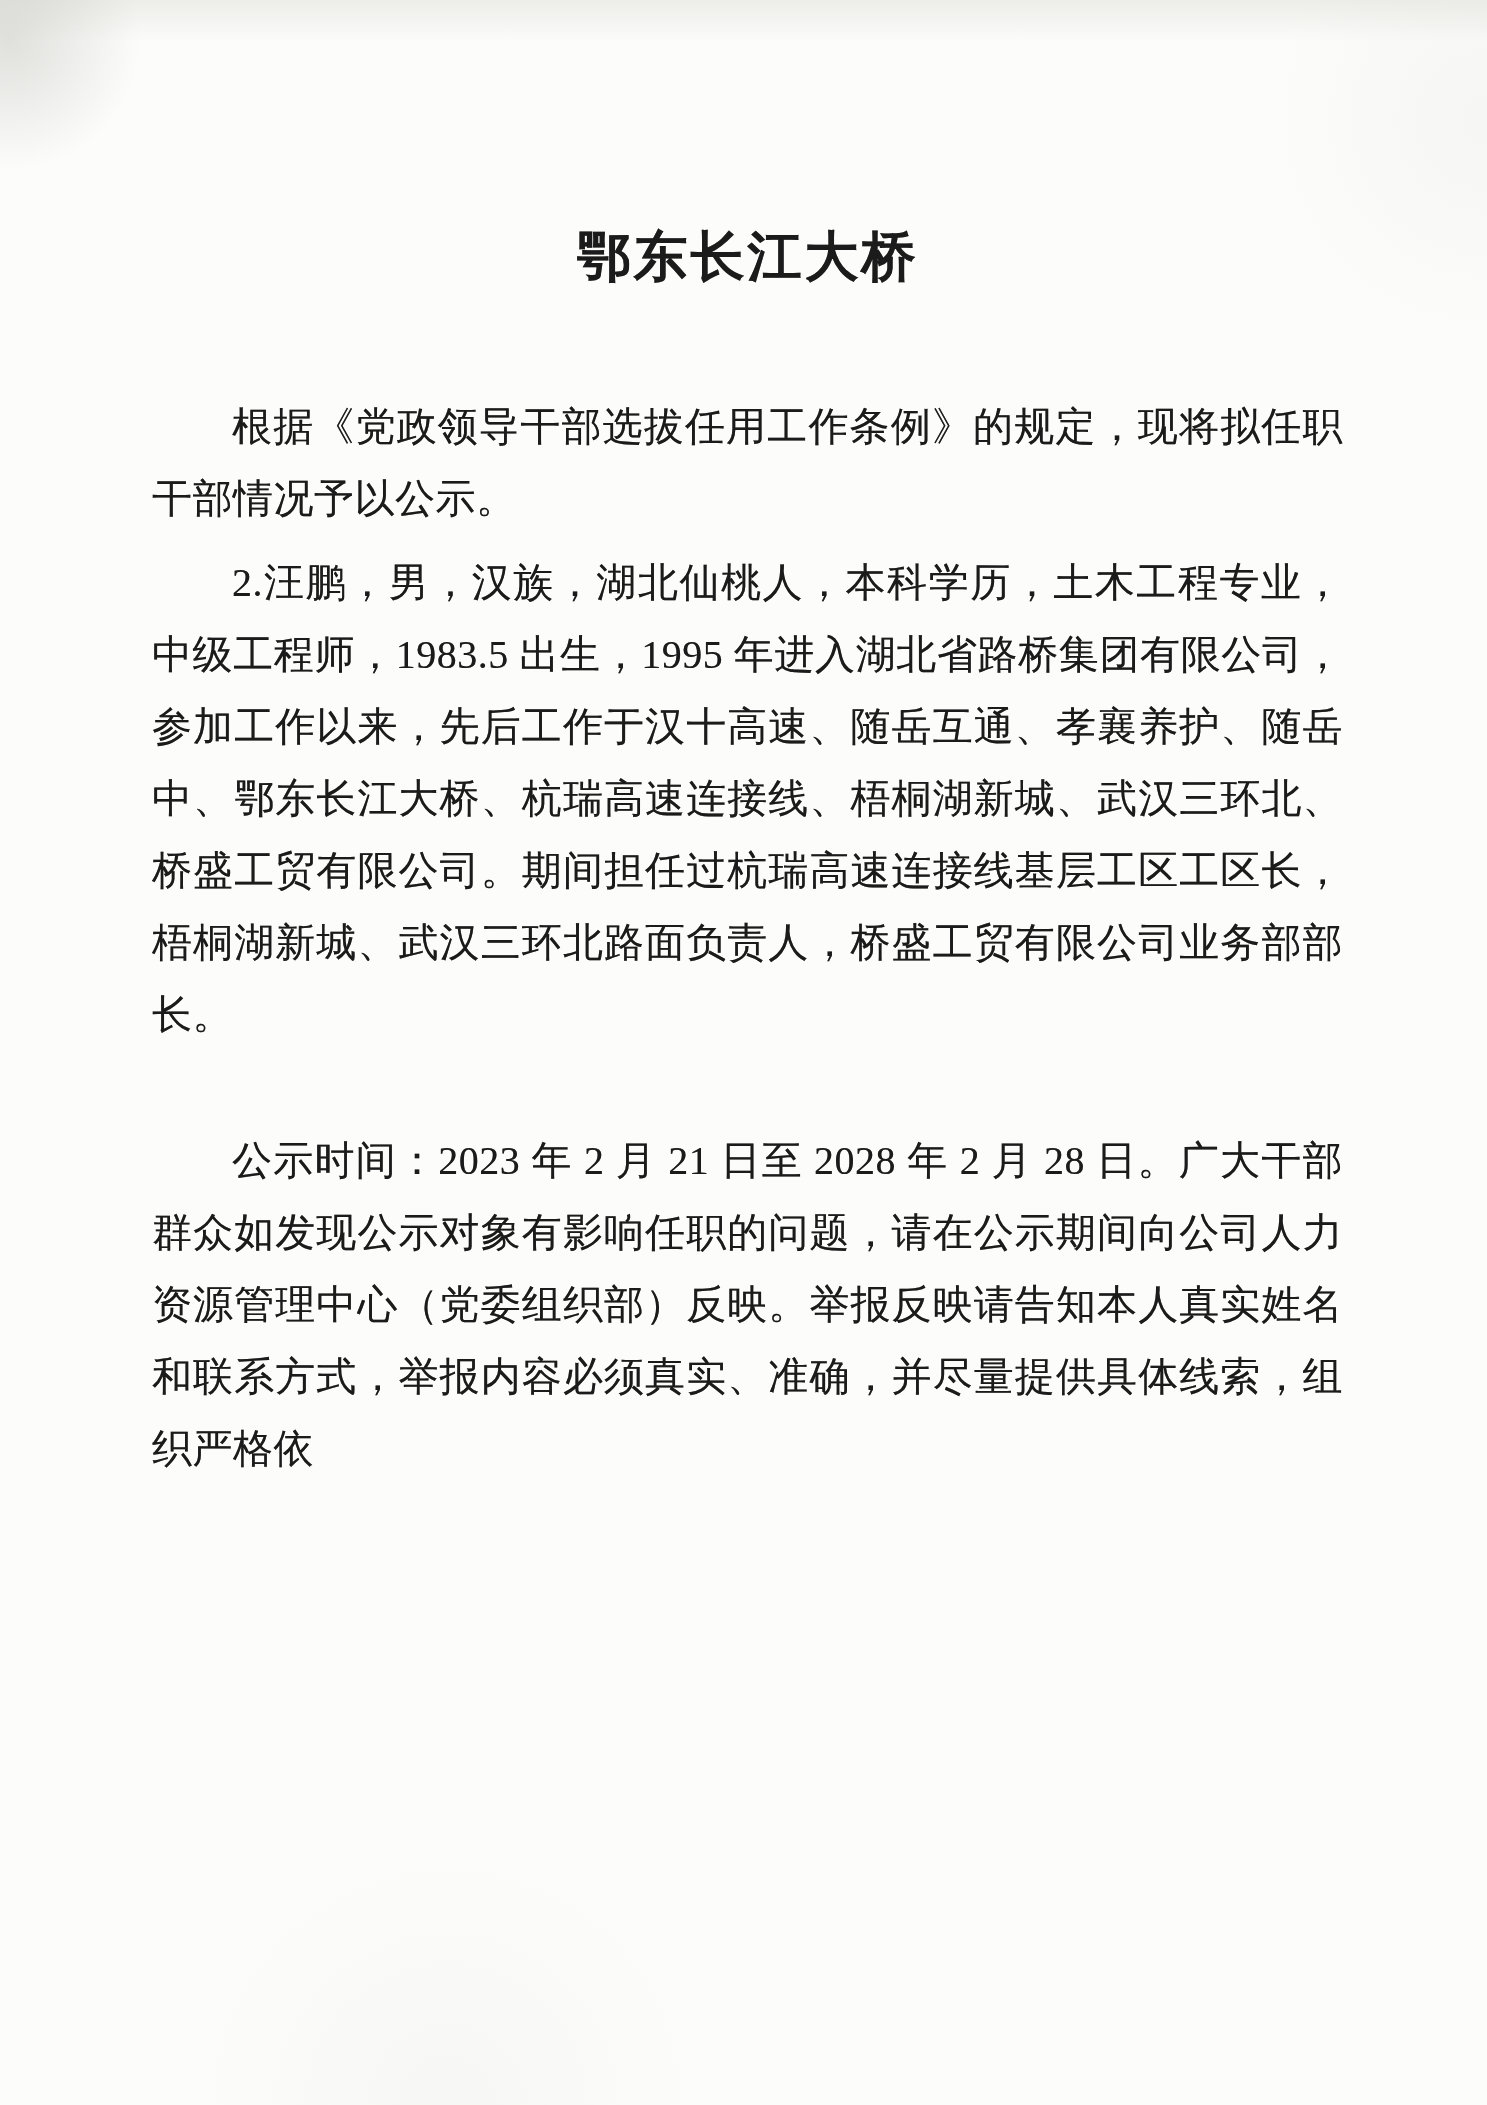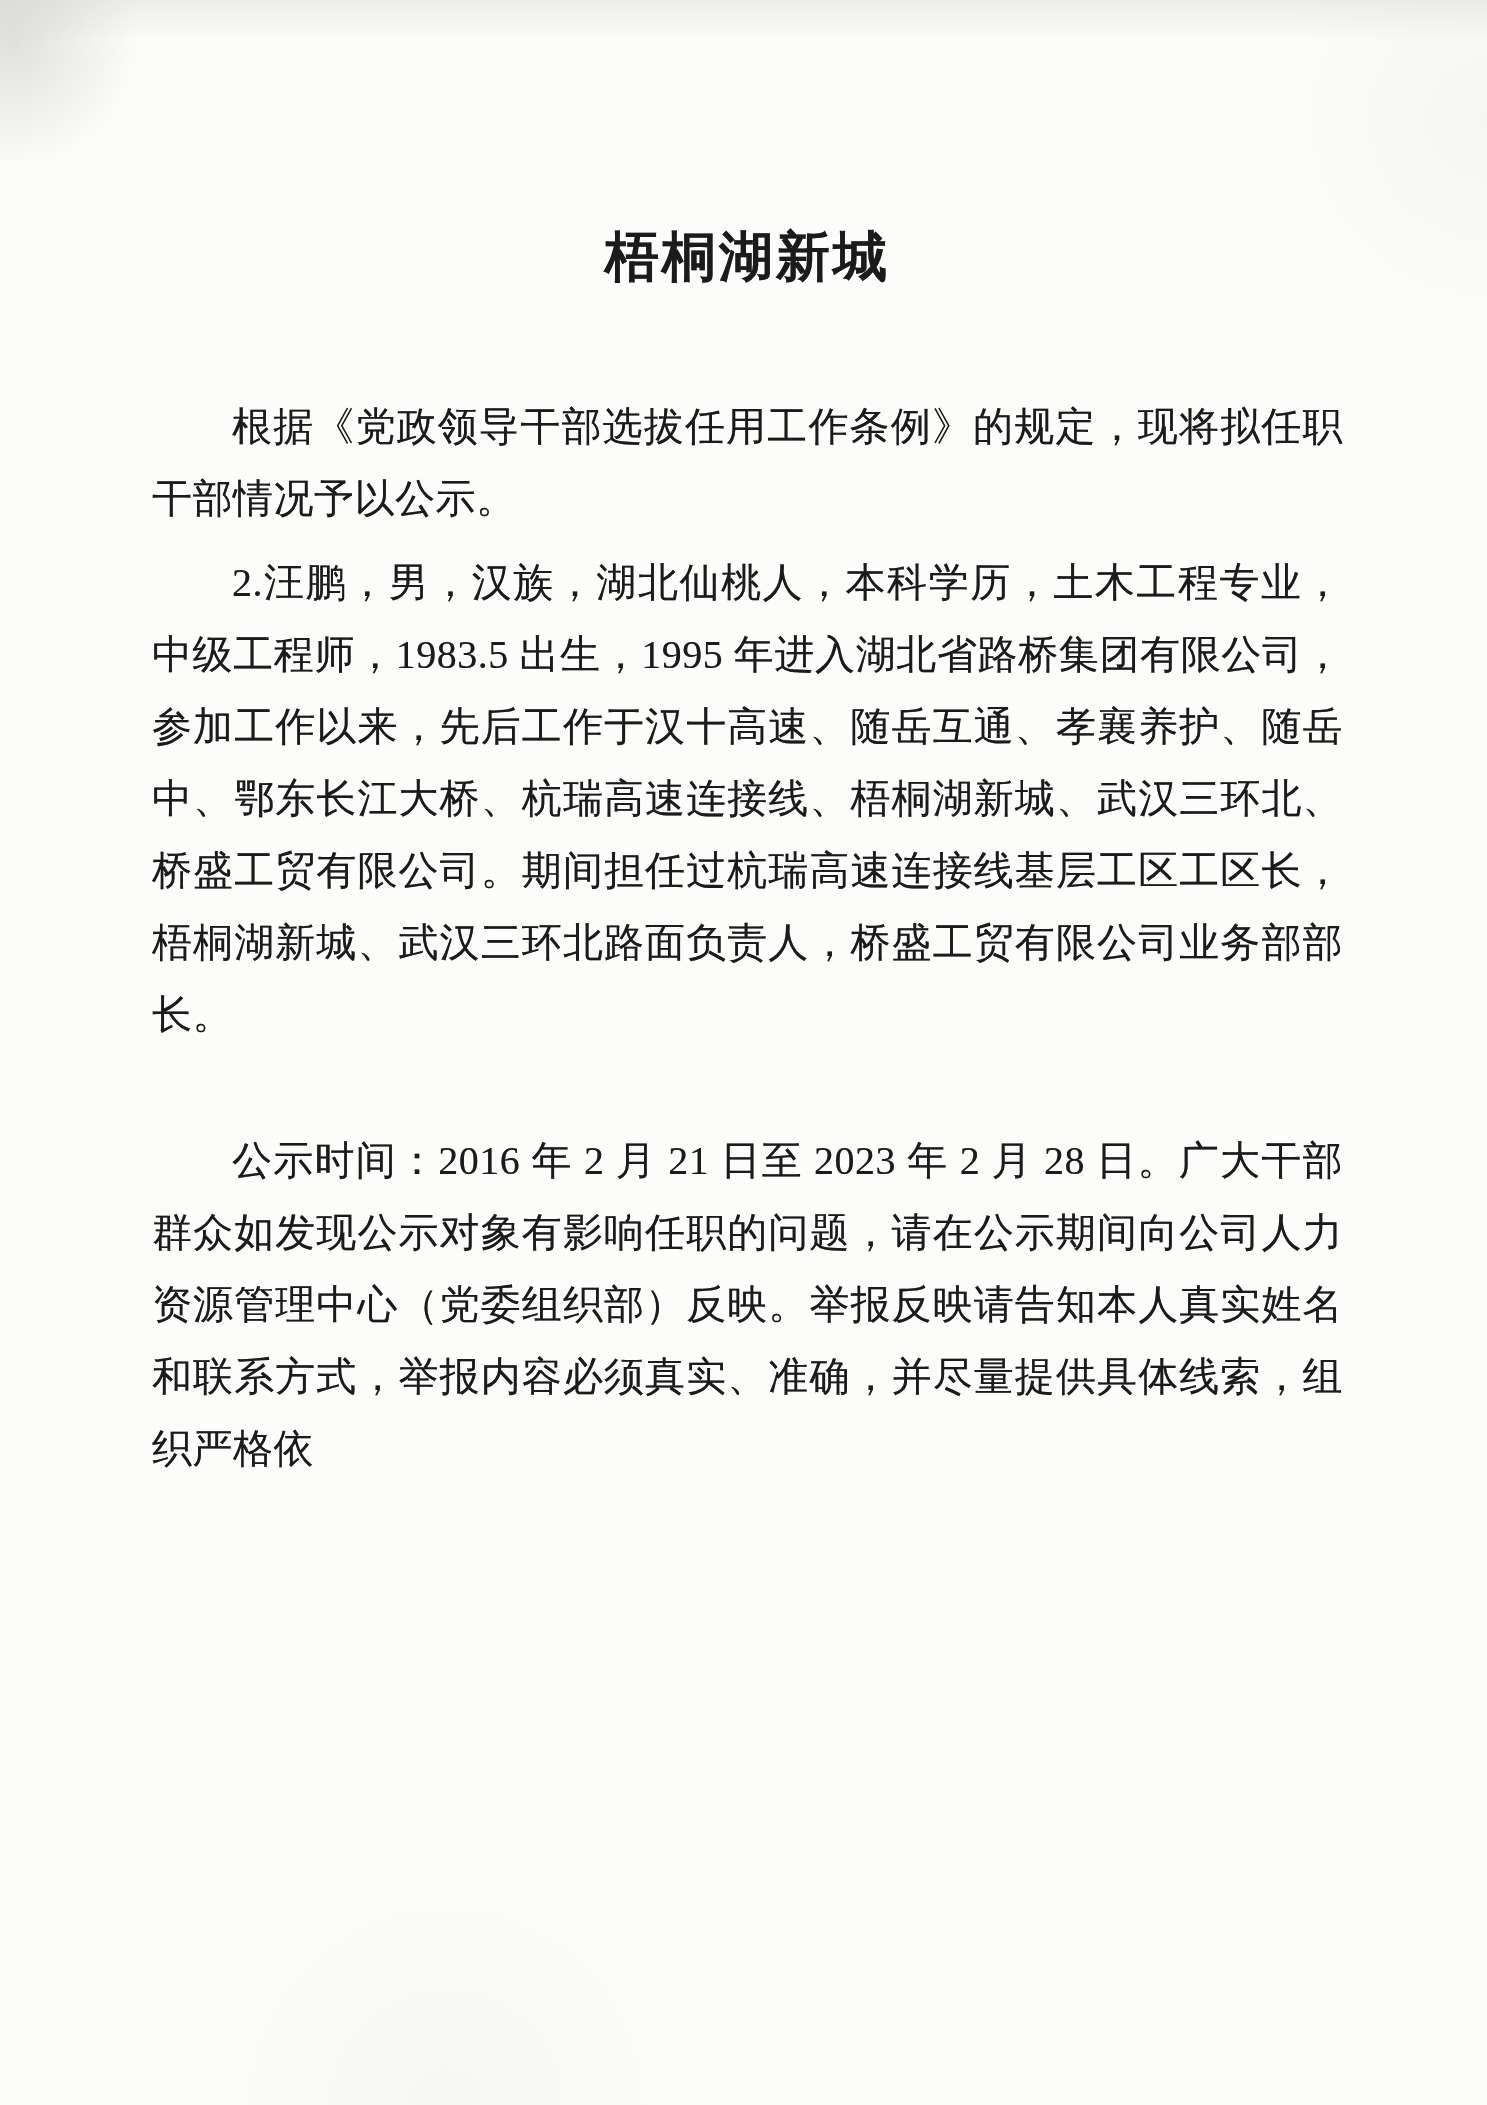--- a/index.html
+++ b/index.html
@@ -47,21 +47,21 @@
     word-break: break-all;
   }
   .para-candidate-1 { margin-top: 31px; }
   .para-candidate-2 { margin-top: 0; }
   .para-notice { margin-top: 74px; }
 </style>
 </head>
 <body>
 
 <div class="page">
-  <h1 class="doc-title">梧桐湖新城</h1>
+  <h1 class="doc-title">鄂东长江大桥</h1>
 
   <p class="para para-intro">根据《党政领导干部选拔任用工作条例》的规定，现将拟任职干部情况予以公示。</p>
 
 
   <p class="para para-candidate-2">2.汪鹏，男，汉族，湖北仙桃人，本科学历，土木工程专业，中级工程师，1983.5 出生，1995 年进入湖北省路桥集团有限公司，参加工作以来，先后工作于汉十高速、随岳互通、孝襄养护、随岳中、鄂东长江大桥、杭瑞高速连接线、梧桐湖新城、武汉三环北、桥盛工贸有限公司。期间担任过杭瑞高速连接线基层工区工区长，梧桐湖新城、武汉三环北路面负责人，桥盛工贸有限公司业务部部长。</p>
 
-  <p class="para para-notice">公示时间：2016 年 2 月 21 日至 2023 年 2 月 28 日。广大干部群众如发现公示对象有影响任职的问题，请在公示期间向公司人力资源管理中心（党委组织部）反映。举报反映请告知本人真实姓名和联系方式，举报内容必须真实、准确，并尽量提供具体线索，组织严格依</p>
+  <p class="para para-notice">公示时间：2023 年 2 月 21 日至 2028 年 2 月 28 日。广大干部群众如发现公示对象有影响任职的问题，请在公示期间向公司人力资源管理中心（党委组织部）反映。举报反映请告知本人真实姓名和联系方式，举报内容必须真实、准确，并尽量提供具体线索，组织严格依</p>
 </div>
 
 </body></html>

